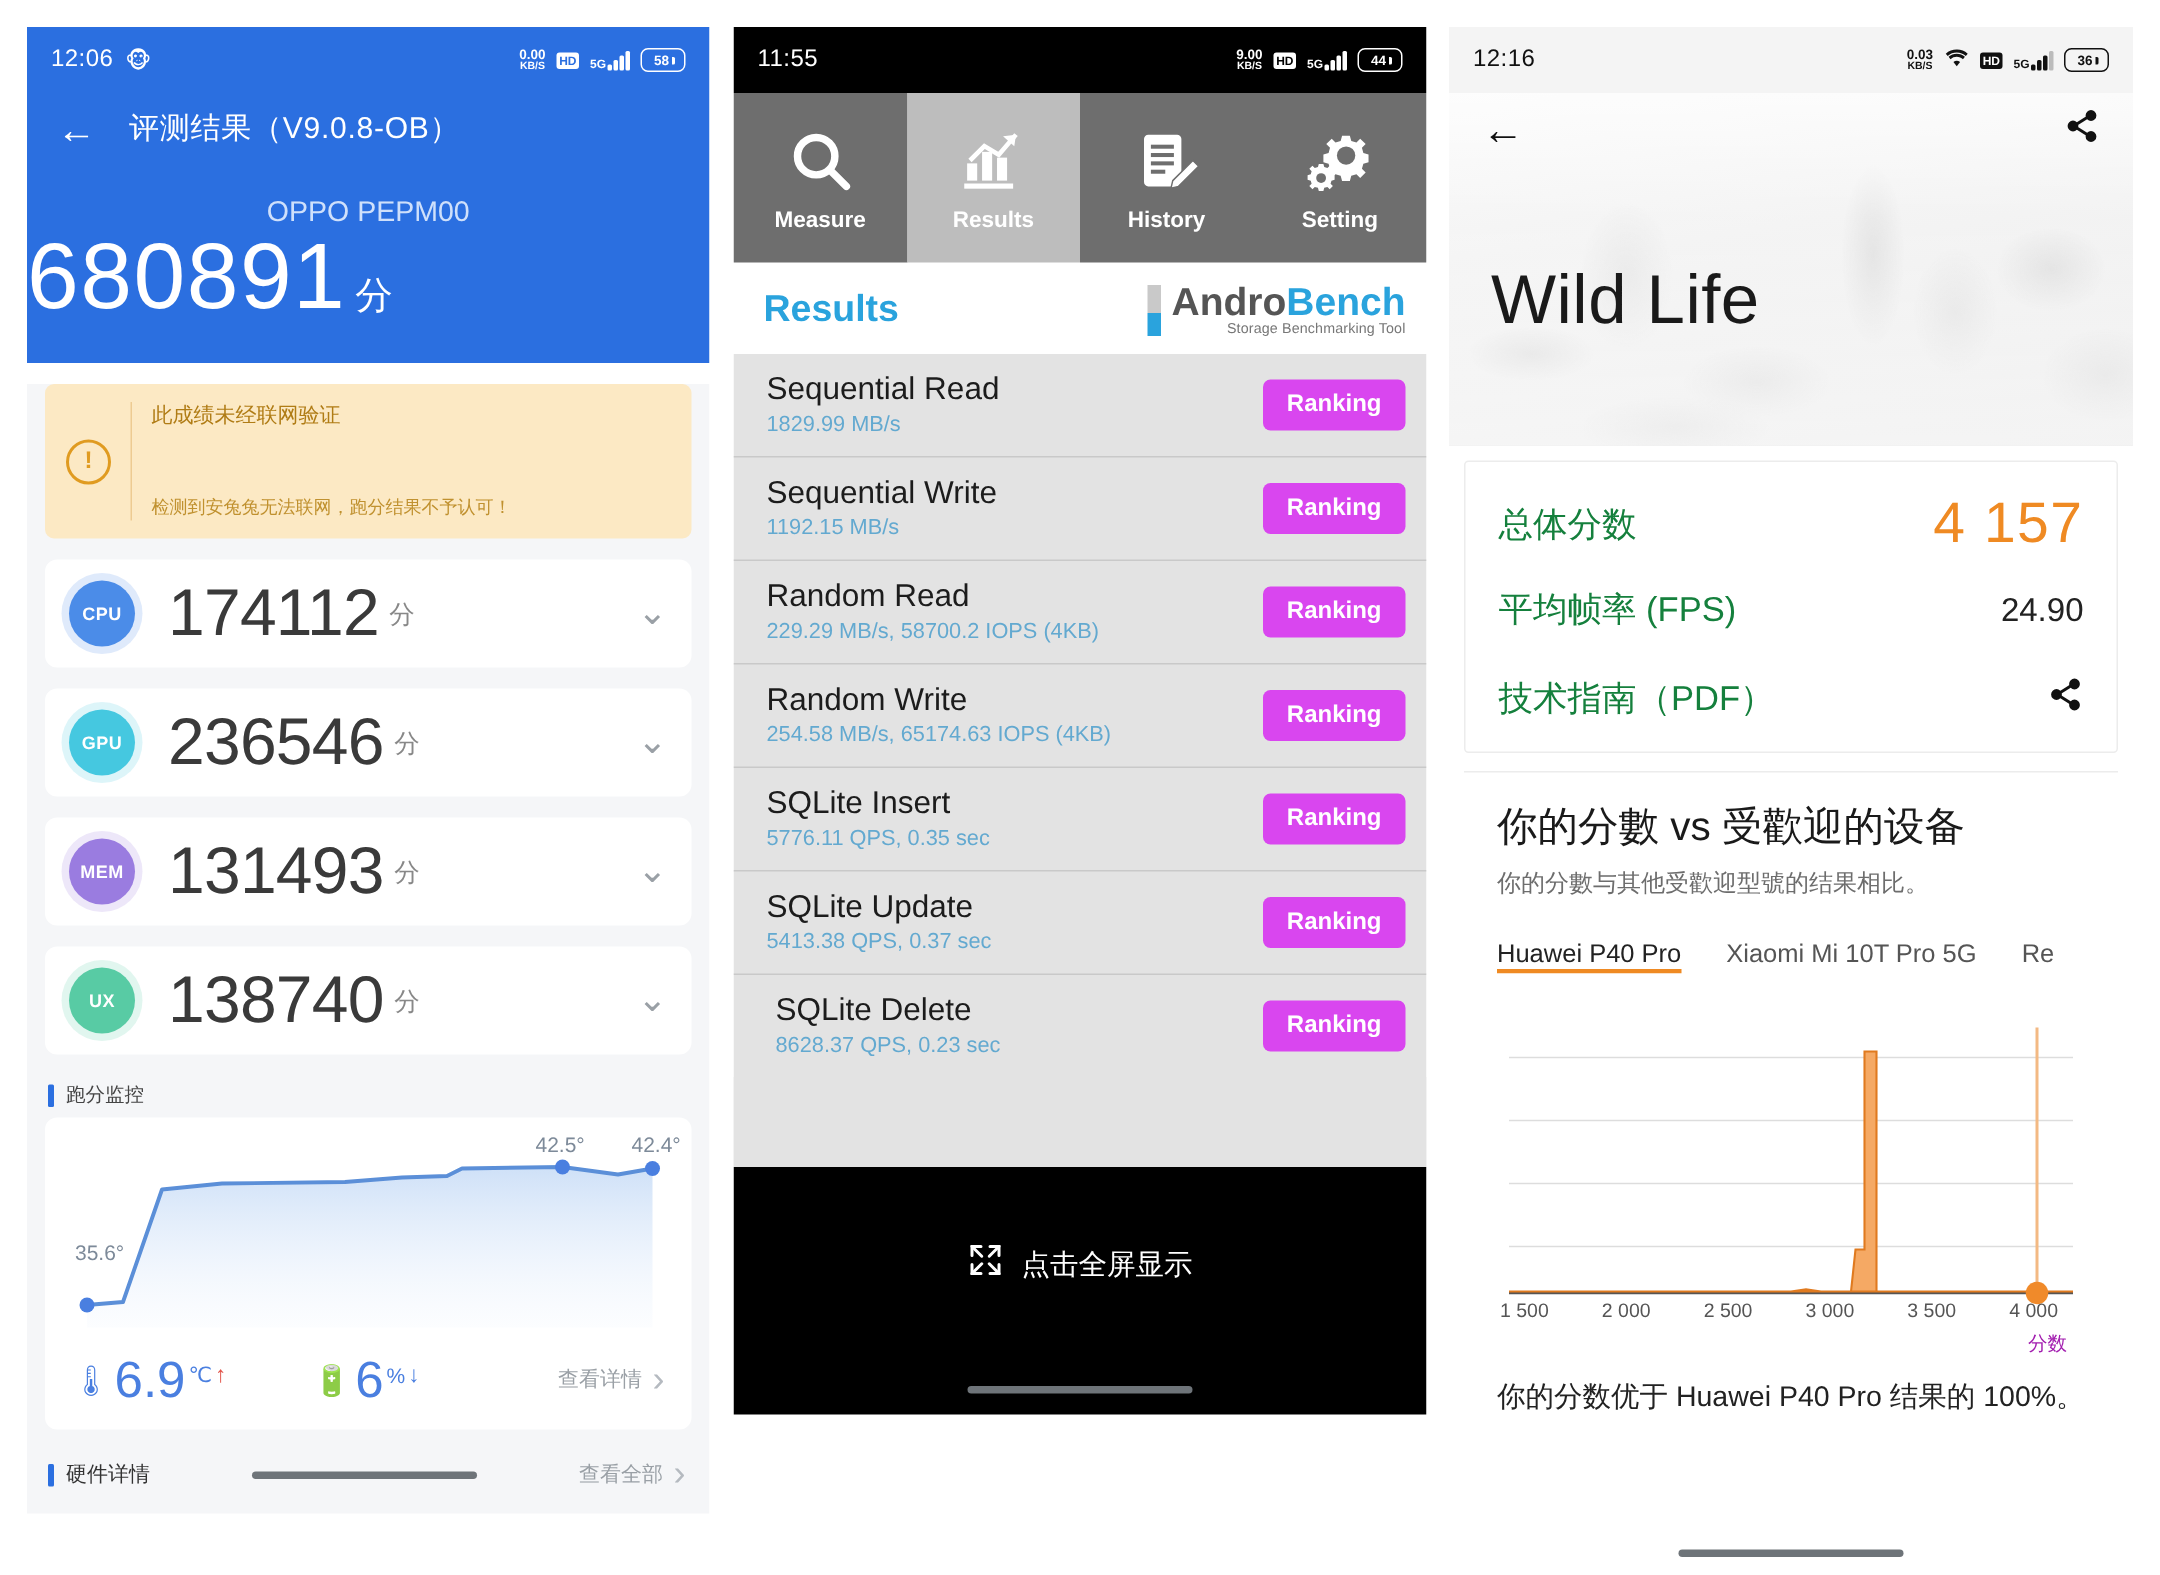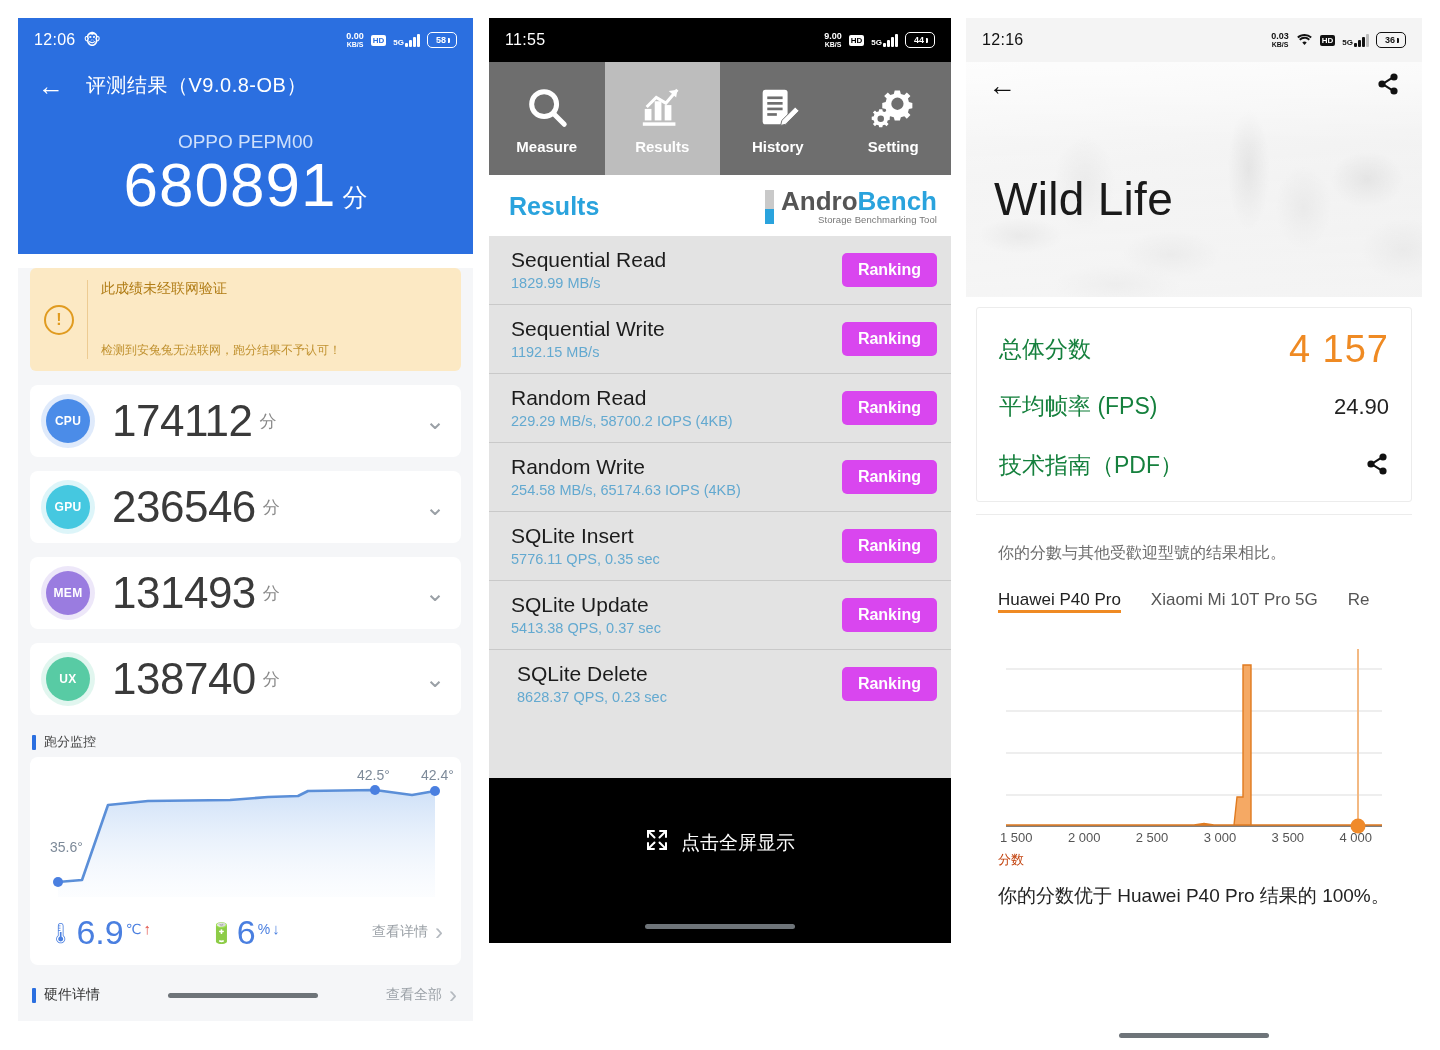--- a/index.html
+++ b/index.html
@@ -28,21 +28,21 @@
   .batt{display:inline-flex;align-items:center;justify-content:center;border:1.4px solid currentColor;border-radius:5px;width:28px;height:14px;font-size:9px;font-weight:bold;}
   .batt::after{content:"";position:relative;left:2px;width:2px;height:5px;background:currentColor;border-radius:0 1px 1px 0;}
 
   
   .at-hero{background:#2b6fe0;color:#fff;}
   .at-hero .statusbar{color:#fff;}
   .at-appbar{display:flex;align-items:center;gap:22px;padding:10px 20px 4px 20px;}
   .at-back{font-size:26px;line-height:26px;}
   .at-title{font-size:20px;font-weight:500;letter-spacing:.5px;}
   .at-device{text-align:center;font-size:19px;color:#cfe0fb;margin-top:28px;}
-  .at-score{text-align:center;margin-top:-4px;padding-bottom:34px;}
+  .at-score{text-align:left;margin-top:-4px;padding-bottom:22px;}
   .at-score b{font-size:62px;font-weight:400;letter-spacing:1px;}
   .at-score span{font-size:25px;margin-left:6px;}
 
   .at-body{background:#f5f6f8;padding:0 0 0 0;}
   .at-warn{margin:14px 12px 0 12px;background:#fce9c4;border-radius:6px;display:flex;align-items:center;gap:13px;padding:12px 14px;}
   .at-warn-ico{width:26px;height:26px;border:2px solid #e09b20;border-radius:50%;color:#e09b20;font-size:16px;font-weight:bold;display:flex;align-items:center;justify-content:center;flex:0 0 auto;}
   .at-warn-sep{width:1px;align-self:stretch;background:#edcb92;}
   .at-warn-txt l1{display:block;font-size:14px;color:#b07c15;margin-bottom:4px;}
   .at-warn-txt l2{display:block;font-size:12px;color:#c0912f;margin-top:44px;}
 
@@ -504,20 +504,21 @@
               <circle cx="6" cy="12" r="2.6" fill="#111"></circle>
               <circle cx="18" cy="19" r="2.6" fill="#111"></circle>
               <line x1="8.3" y1="10.8" x2="15.7" y2="6.2"></line>
               <line x1="8.3" y1="13.2" x2="15.7" y2="17.8"></line>
             </svg>
         </span>
       </div>
     </div>
 
     <div class="tm-card2">
+      <div class="tm-h2">你的分數 vs 受歡迎的设备</div>
       <div class="tm-sub">你的分數与其他受歡迎型號的结果相比。</div>
 
       <div class="tm-tabs">
         <span class="tm-tab active">Huawei P40 Pro</span>
         <span class="tm-tab">Xiaomi Mi 10T Pro 5G</span>
         <span class="tm-tab">Re</span>
       </div>
 
       <div class="tm-chartwrap">
         <svg viewBox="0 0 392 215" preserveAspectRatio="none">
@@ -535,21 +536,21 @@
           <circle cx="360" cy="189" r="7.5" fill="#f08a2a"></circle>
         </svg>
         <div style="position:absolute;left:0;right:0;top:193px;display:flex;justify-content:space-between;padding:0 2px;font-size:13px;color:#555;">
           <span>1 500</span>
           <span>2 000</span>
           <span>2 500</span>
           <span>3 000</span>
           <span>3 500</span>
           <span style="margin-right:16px;">4 000</span>
         </div>
-        <div style="position:absolute;left:0;right:0;top:214px;text-align:left;font-size:13px;color:#c2410c;">分数</div>
+        <div style="position:absolute;left:0;right:12px;top:214px;text-align:right;font-size:13px;color:#a21caf;">分数</div>
       </div>
 
       <div class="tm-note" style="padding-left:0;padding-right:0;padding-top:30px;">你的分数优于 Huawei P40 Pro 结果的 100%。</div>
     </div>
 
     <div class="tm-homebar">
       <div class="homebar"></div>
     </div>
 
   </div>

